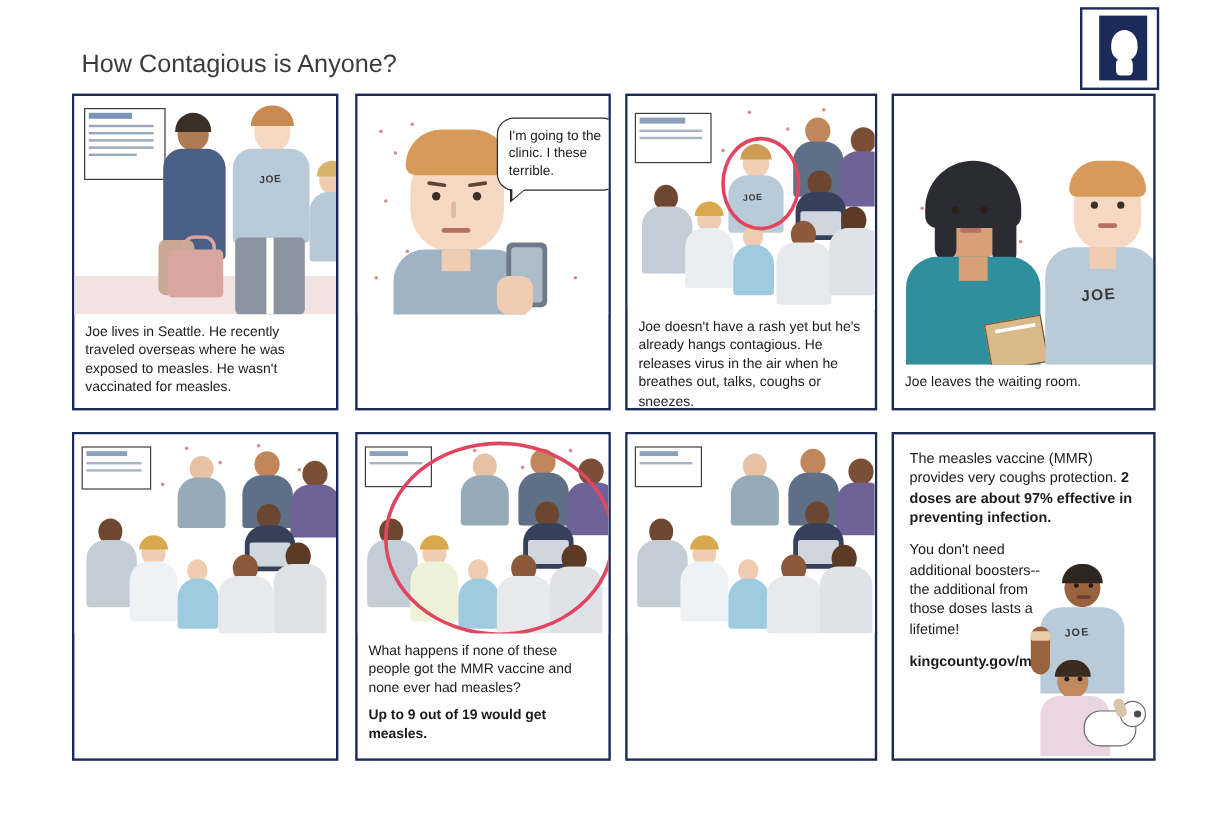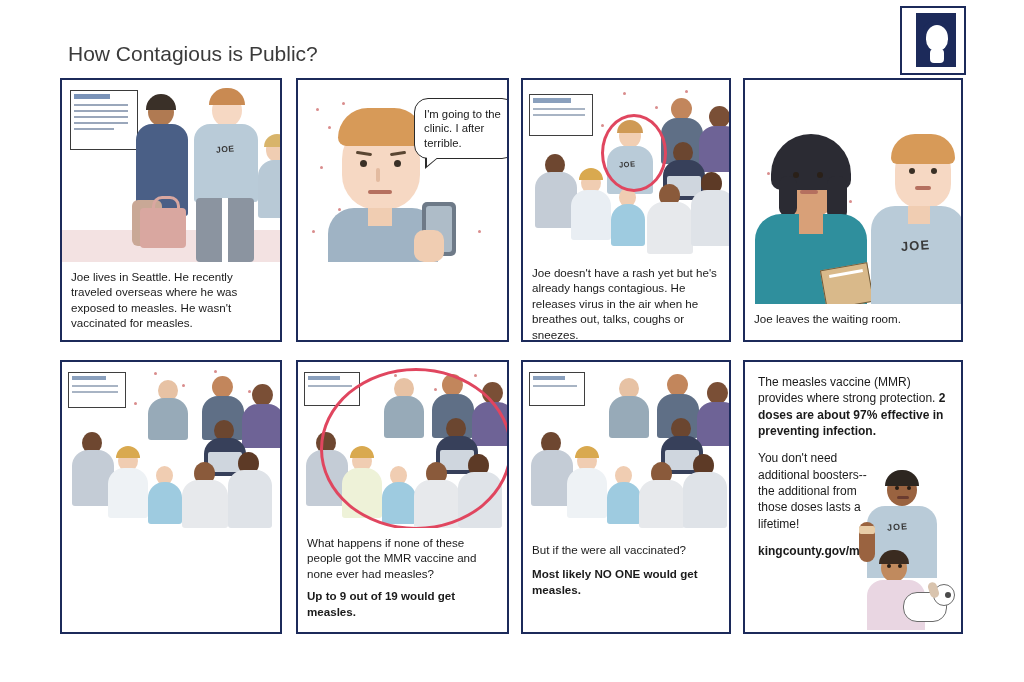--- a/index.html
+++ b/index.html
@@ -202,21 +202,21 @@
 <body>
 
 <div class="header">
   <div class="logo-box">
     <div class="logo-mark">
       <div class="hair"></div>
       <div class="face"></div>
       <div class="neck"></div>
     </div>
   </div>
-  <div class="page-title">How Contagious is Public?</div>
+  <div class="page-title">How Contagious is Anyone?</div>
 </div>
 
 <div class="panel" id="p1">
   <div class="art" style="height:182px">
     <div class="wall"></div>
 
     <div class="sh" style="left:0;top:150px;width:100%;height:32px;background:#f3e2e2;"></div>
 
     <div class="sh" style="left:8px;top:10px;width:66px;height:58px;background:#fff;border:1.5px solid #3a3a3a;"></div>
     <div class="sh" style="left:12px;top:14px;width:36px;height:5px;background:#7a93b8;"></div>
@@ -271,21 +271,21 @@
     <div class="sh round" style="left:96px;top:80px;width:7px;height:7px;background:#3a3026;"></div>
     <div class="sh" style="left:78px;top:88px;width:4px;height:14px;background:#e3bba0;border-radius:3px;"></div>
     <div class="sh" style="left:70px;top:110px;width:24px;height:4px;background:#b5705f;border-radius:3px;"></div>
 
     <div class="sh" style="left:30px;top:128px;width:110px;height:56px;background:#9fb3c4;border-radius:26px 26px 0 0;"></div>
     <div class="sh" style="left:70px;top:128px;width:24px;height:18px;background:#f0cdb2;"></div>
 
     <div class="sh" style="left:124px;top:122px;width:34px;height:54px;background:#6e7a88;border-radius:5px;"></div>
     <div class="sh" style="left:128px;top:126px;width:26px;height:46px;background:#aebcc8;border-radius:3px;"></div>
     <div class="sh" style="left:116px;top:150px;width:30px;height:32px;background:#f0cdb2;border-radius:10px;"></div>
-    <div class="bubble tail-left" style="left:116px;top:18px;width:82px;">I'm going to the clinic. I after terrible.</div>
+    <div class="bubble tail-left" style="left:116px;top:18px;width:82px;">I'm going to the clinic. I these terrible.</div>
   </div>
 </div>
 
 <div class="panel" id="p3">
   <div class="art" style="height:178px">
     <div class="wall"></div>
 
     <div class="sh" style="left:6px;top:14px;width:62px;height:40px;background:#ffffff;border:1.4px solid #3f3f3f;"></div>
     <div class="sh" style="left:10px;top:18px;width:38px;height:5px;background:#8aa0bd;"></div>
     <div class="sh" style="left:10px;top:28px;width:52px;height:2px;background:#a8b4c4;"></div>
@@ -462,31 +462,26 @@
     <div class="sh round" style="left:54px;top:88px;width:20px;height:22px;background:#f0cdb2;"></div>
     <div class="sh" style="left:52px;top:84px;width:24px;height:12px;background:#d9a94f;border-radius:12px 12px 0 0;"></div>
     <div class="sh person-body" style="left:44px;top:106px;width:40px;height:50px;background:#eef2f5;"></div>
     <div class="sh round" style="left:92px;top:104px;width:17px;height:19px;background:#f0cdb2;"></div>
     <div class="sh person-body" style="left:84px;top:120px;width:34px;height:42px;background:#9ecbe0;"></div>
     <div class="sh round" style="left:128px;top:100px;width:21px;height:23px;background:#8a5a3b;"></div>
     <div class="sh person-body" style="left:116px;top:118px;width:46px;height:48px;background:#e7e9ec;"></div>
     <div class="sh round" style="left:170px;top:92px;width:21px;height:23px;background:#5d3a26;"></div>
     <div class="sh person-body" style="left:160px;top:110px;width:44px;height:56px;background:#dfe3e8;"></div>
   </div>
-  <div class="caption" style="padding-top:14px">
-    <span>But if the were all vaccinated?</span>
-    <div style="height:9px"></div>
-    <b>Most likely NO ONE would get measles.</b>
-  </div>
 </div>
 
 <div class="panel" id="p8">
   <div class="text-panel">
     <p>
-      <span>The measles vaccine (MMR) provides where strong protection. </span><b>2 doses are about 97% effective in preventing infection.</b>
+      <span>The measles vaccine (MMR) provides very coughs protection. </span><b>2 doses are about 97% effective in preventing infection.</b>
     </p>
     <p style="width:112px">You don't need additional boosters--the additional from those doses lasts a lifetime!</p>
     <p class="url" style="width:120px;margin-bottom:0">kingcounty.gov/measles</p>
   </div>
 
   <div style="position:absolute;right:2px;bottom:2px;width:118px;height:160px;">
     <div class="scene">
 
       <div class="sh round" style="left:46px;top:4px;width:30px;height:32px;background:#9a6340;"></div>
       <div class="sh" style="left:44px;top:0px;width:34px;height:16px;background:#2d2620;border-radius:17px 17px 0 0;"></div>

